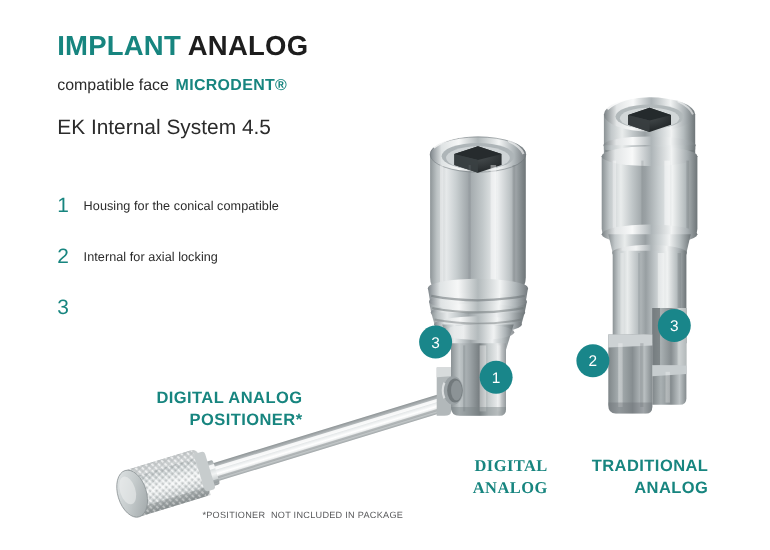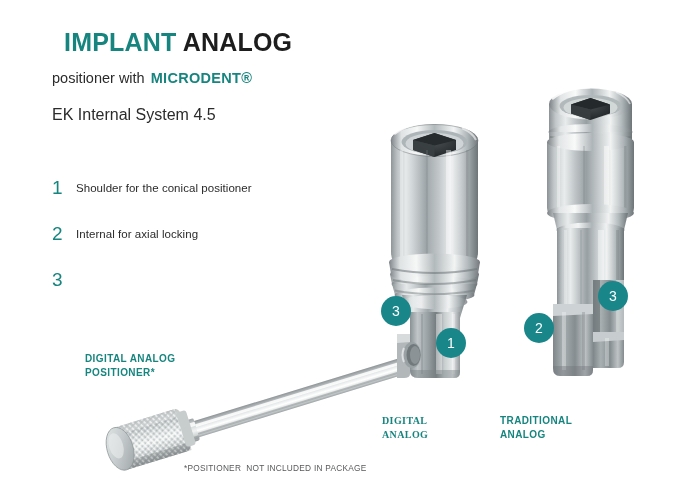--- a/index.html
+++ b/index.html
@@ -6,35 +6,35 @@
   html,body{margin:0;padding:0;}
   body{
     width:700px;height:500px;overflow:hidden;background:#ffffff;
     font-family:"Liberation Sans","DejaVu Sans",sans-serif;
     color:#2b2b2b;position:relative;
   }
   .stage{position:absolute;inset:0;width:700px;height:500px;}
 
   
   .title{position:absolute;left:52px;top:28px;font-size:25px;font-weight:700;letter-spacing:.2px;white-space:nowrap;}
-  .title .t1{color:#17857f;margin-left:12px;}
+  .title .t1{color:#17857f;}
   .title .t2{color:#1d1d1d;}
 
   .subline{position:absolute;left:52px;top:70px;font-size:14.5px;white-space:nowrap;color:#2b2b2b;}
   .subline .brand{color:#17857f;font-weight:700;letter-spacing:.3px;margin-left:6px;font-size:14.5px;}
 
-  .sysline{position:absolute;left:52px;top:106px;font-size:16px;color:#2b2b2b;white-space:nowrap;text-align:right;}
+  .sysline{position:absolute;left:52px;top:106px;font-size:19px;color:#2b2b2b;white-space:nowrap;text-align:right;}
 
   .legend{position:absolute;left:52px;top:178px;width:300px;}
   .legend-row{display:flex;align-items:flex-start;margin-bottom:26px;height:20px;}
   .legend-num{color:#17857f;font-size:19px;font-weight:400;width:24px;flex:none;line-height:1;}
   .legend-txt{font-size:11.5px;color:#2b2b2b;line-height:1.15;padding-top:4px;letter-spacing:.05px;}
 
   
-  .cap{position:absolute;color:#17857f;font-weight:700;font-size:10px;text-align:left;line-height:1.35;letter-spacing:.4px;}
+  .cap{position:absolute;color:#17857f;font-weight:700;font-size:15px;text-align:right;line-height:1.35;letter-spacing:.4px;}
   .cap-pos{left:85px;top:352px;width:190px;}
   .cap-digital{left:382px;top:414px;width:116px;font-family:Liberation Serif, serif;}
   .cap-trad{left:500px;top:414px;width:144px;}
 
   .footnote{position:absolute;left:184px;top:463px;font-size:8.3px;color:#58595b;letter-spacing:.25px;white-space:pre;}
 
   
   .badge{position:absolute;width:30px;height:30px;border-radius:50%;background:#19868a;
     color:#fff;font-size:14px;font-weight:400;display:flex;align-items:center;justify-content:center;
     line-height:1;z-index:40;}
@@ -51,29 +51,29 @@
 <body>
 
 <div class="stage">
 
   <div class="title">
     <span class="t1">IMPLANT</span>
     <span class="t2">ANALOG</span>
   </div>
 
   <div class="subline">
-    <span>positioner with</span><span class="brand">MICRODENT®</span>
+    <span>compatible face</span><span class="brand">MICRODENT®</span>
   </div>
 
   <div class="sysline">EK Internal System 4.5</div>
 
   <div class="legend">
     <div class="legend-row">
       <span class="legend-num">1</span>
-      <span class="legend-txt">Shoulder for the conical positioner</span>
+      <span class="legend-txt">Housing for the conical compatible</span>
     </div>
     <div class="legend-row">
       <span class="legend-num">2</span>
       <span class="legend-txt">Internal for axial locking</span>
     </div>
     <div class="legend-row">
       <span class="legend-num">3</span>
     </div>
   </div>
 

